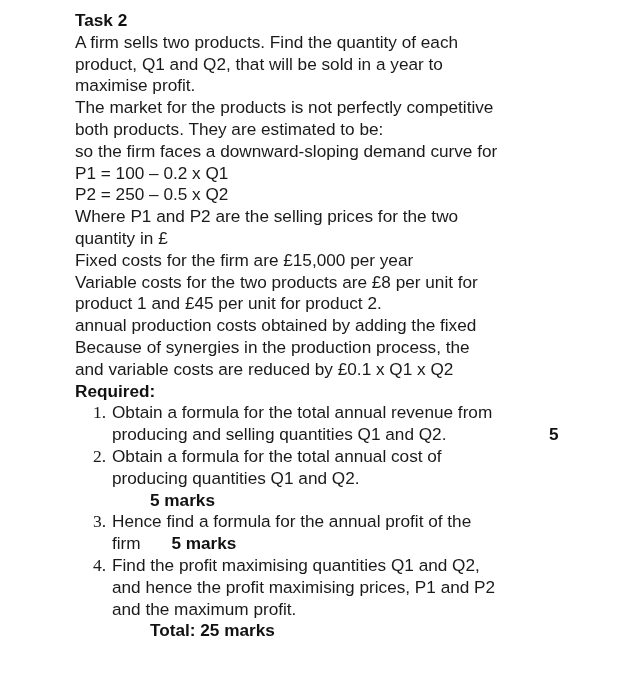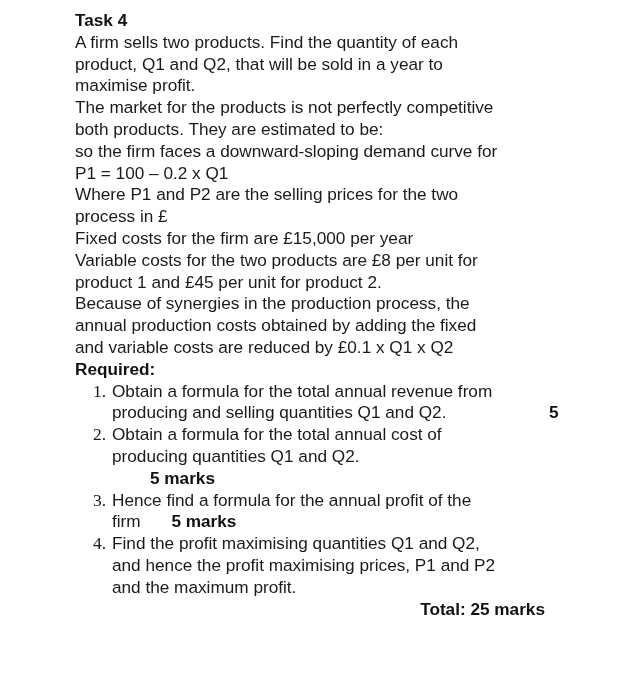--- a/index.html
+++ b/index.html
@@ -17,36 +17,37 @@
     position: absolute; left: 18px; top: 0;
     font-family: "Liberation Serif", serif; font-size: 17.5px; color: #1a1a1a;
   }
   .marks-inline { display: inline-block; margin-left: 26px; }
   .marks-right { position: absolute; left: 437px; }
 </style>
 </head>
 <body>
 
 <div class="doc">
-  <div class="line bold">Task 4</div>
+  <div class="line bold">Task 2</div>
 
   <div class="line">A firm sells two products. Find the quantity of each</div>
   <div class="line">product, Q1 and Q2, that will be sold in a year to</div>
   <div class="line">maximise profit.</div>
   <div class="line">The market for the products is not perfectly competitive</div>
   <div class="line">both products.  They are estimated to be:</div>
   <div class="line">so the firm faces a downward-sloping demand curve for</div>
   <div class="line">P1 = 100 – 0.2 x Q1</div>
+  <div class="line">P2 = 250 – 0.5 x Q2</div>
   <div class="line">Where P1 and P2 are the selling prices for the two</div>
-  <div class="line">process in £</div>
+  <div class="line">quantity in £</div>
   <div class="line">Fixed costs for the firm are £15,000 per year</div>
   <div class="line">Variable costs for the two products are £8 per unit for</div>
   <div class="line">product 1 and £45 per unit for product 2.</div>
+  <div class="line">annual production costs obtained by adding the fixed</div>
   <div class="line">Because of synergies in the production process, the</div>
-  <div class="line">annual production costs obtained by adding the fixed</div>
   <div class="line">and variable costs are reduced by £0.1 x Q1 x Q2</div>
 
   <div class="line bold">Required:</div>
 
   <ol class="list">
     <li class="item">
       <span class="num">1.</span>
       <div class="line">Obtain a formula for the total annual revenue from</div>
       <div class="line" style="position:relative;">
         <span>producing and selling quantities Q1 and Q2.</span>
@@ -65,16 +66,16 @@
       <div class="line">
         <span>firm</span>
         <span class="bold marks-inline">5 marks</span>
       </div>
     </li>
     <li class="item">
       <span class="num">4.</span>
       <div class="line">Find the profit maximising quantities Q1 and Q2,</div>
       <div class="line">and hence the profit maximising prices, P1 and P2</div>
       <div class="line">and the maximum profit.</div>
-      <div class="line bold" style="padding-left:38px;text-align:right;">Total: 25 marks</div>
+      <div class="line bold" style="padding-left:38px;">Total: 25 marks</div>
     </li>
   </ol>
 </div>
 
 </body></html>

